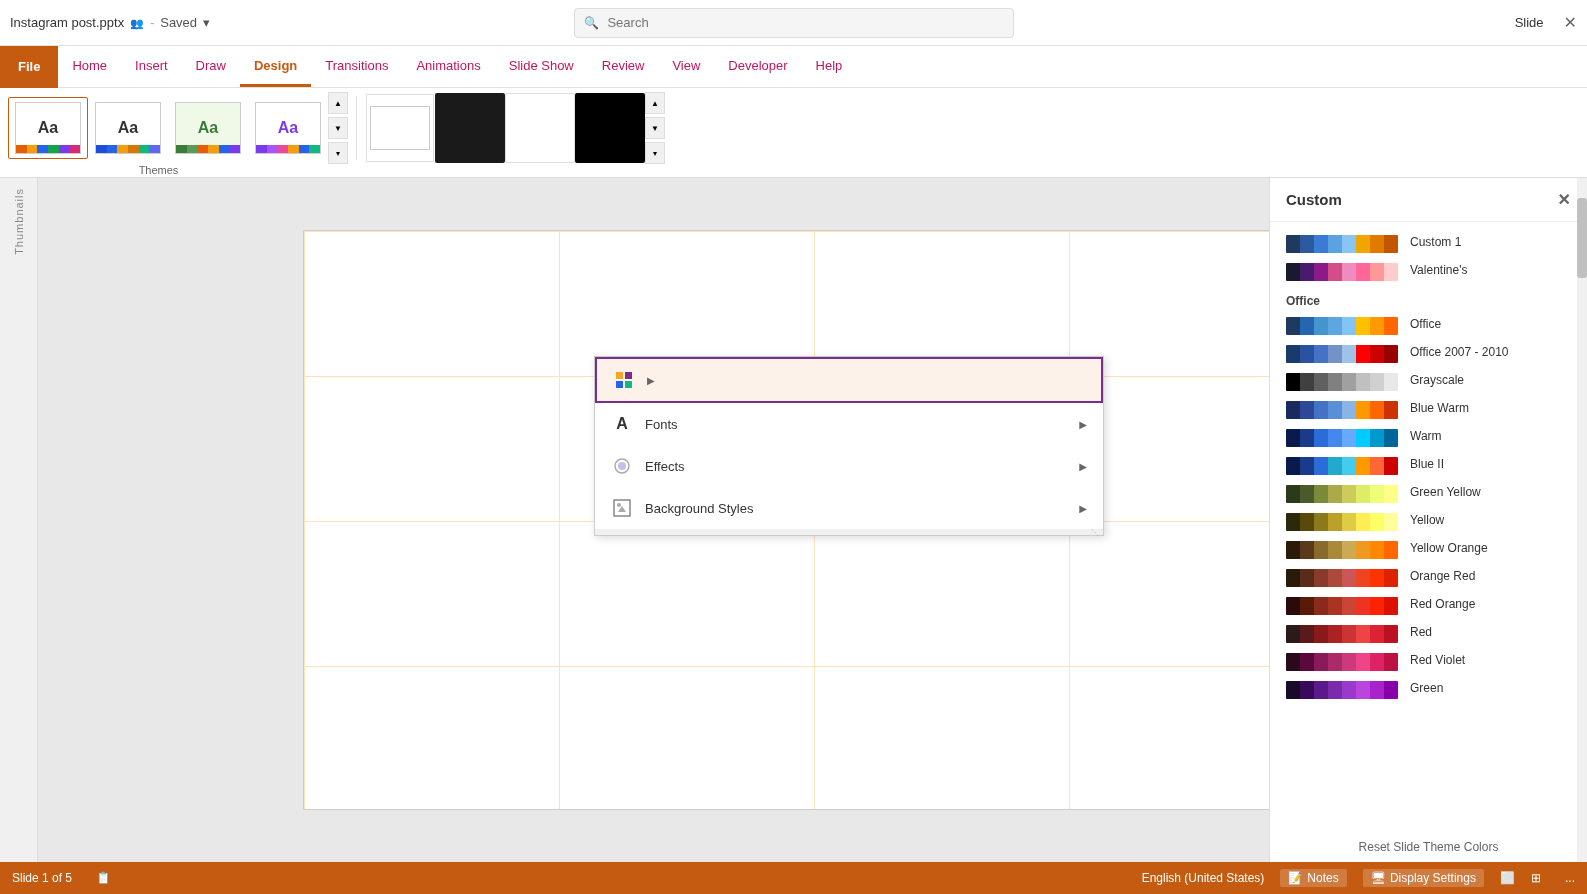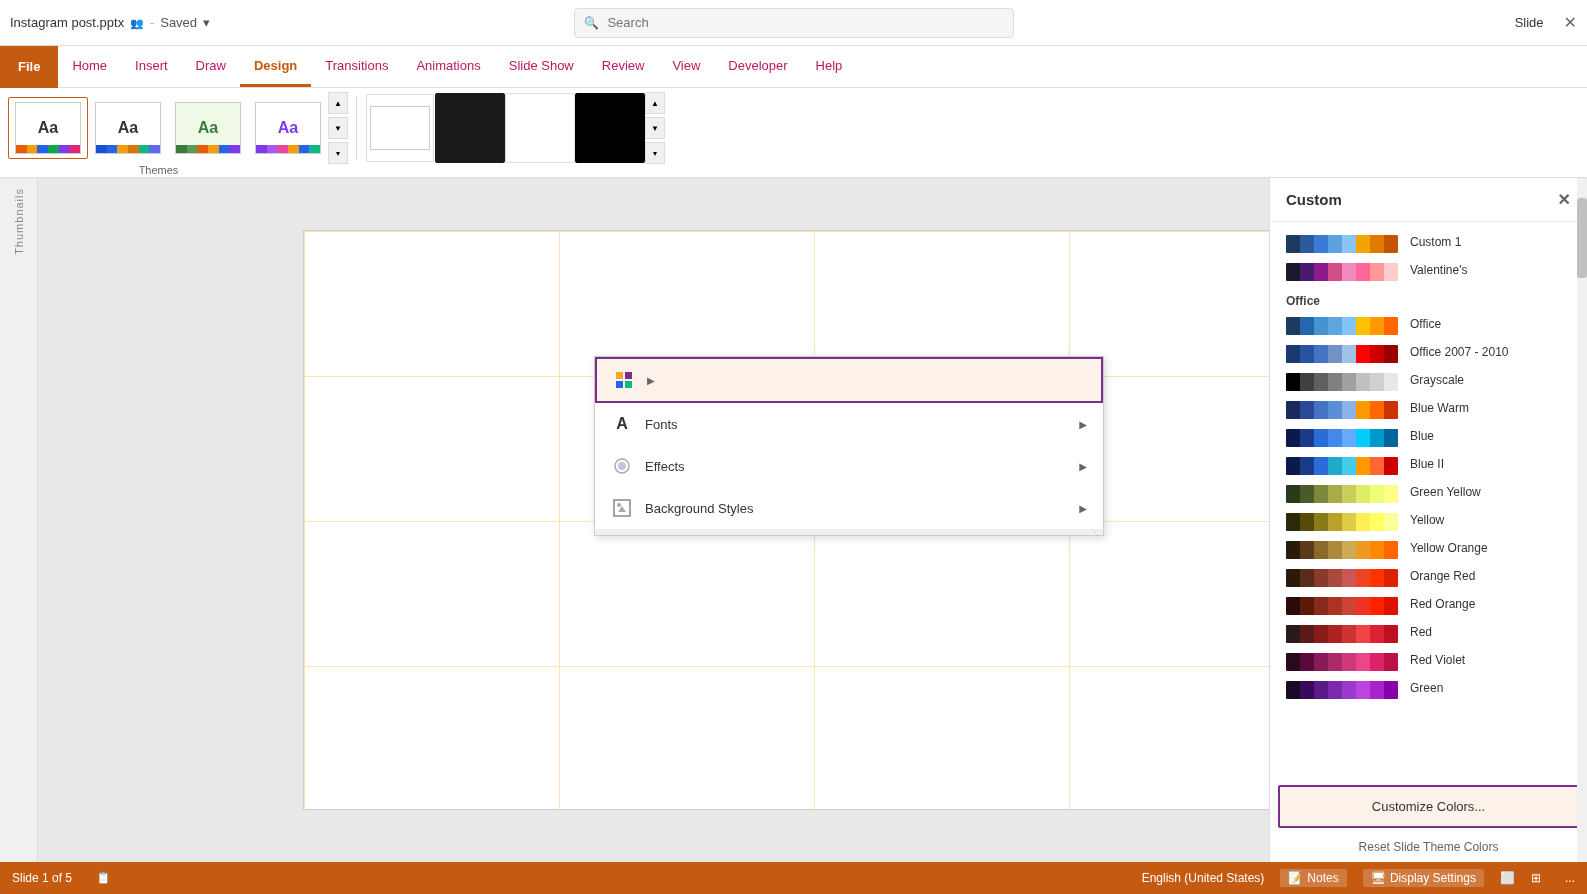--- a/index.html
+++ b/index.html
@@ -716,21 +716,21 @@
         <div class="color-swatch">
           <span style="background:#0a1a4a;"></span>
           <span style="background:#1a3a8a;"></span>
           <span style="background:#2a6dd9;"></span>
           <span style="background:#4488ee;"></span>
           <span style="background:#66aaff;"></span>
           <span style="background:#00ccff;"></span>
           <span style="background:#0099cc;"></span>
           <span style="background:#006699;"></span>
         </div>
-        <span class="color-name">Blue</span>
+        <span class="color-name">Warm</span>
       </div>
       <div class="color-item">
         <div class="color-swatch">
           <span style="background:#0a1a4a;"></span>
           <span style="background:#1a3a8a;"></span>
           <span style="background:#2a6dd9;"></span>
           <span style="background:#22aacc;"></span>
           <span style="background:#44ccee;"></span>
           <span style="background:#ff9900;"></span>
           <span style="background:#ff6633;"></span>
@@ -841,21 +841,20 @@
           <span style="background:#8800aa;"></span>
         </div>
         <span class="color-name">Green</span>
       </div>
     </div>
 
     <div class="scrollbar-track">
       <div class="scrollbar-thumb"></div>
     </div>
 
-    <div id="customize-colors-btn">Customize Colors...</div>
     <div id="reset-colors-btn">Reset Slide Theme Colors</div>
   </div>
 </div>
 
 <div id="status-bar">
   <span style="margin-right:8px;">Slide 1 of 5</span>
   <span>📋</span>
   <span style="margin-left:auto;">English (United States)</span>
   <div class="notes-btn">
     <span>📝</span>

